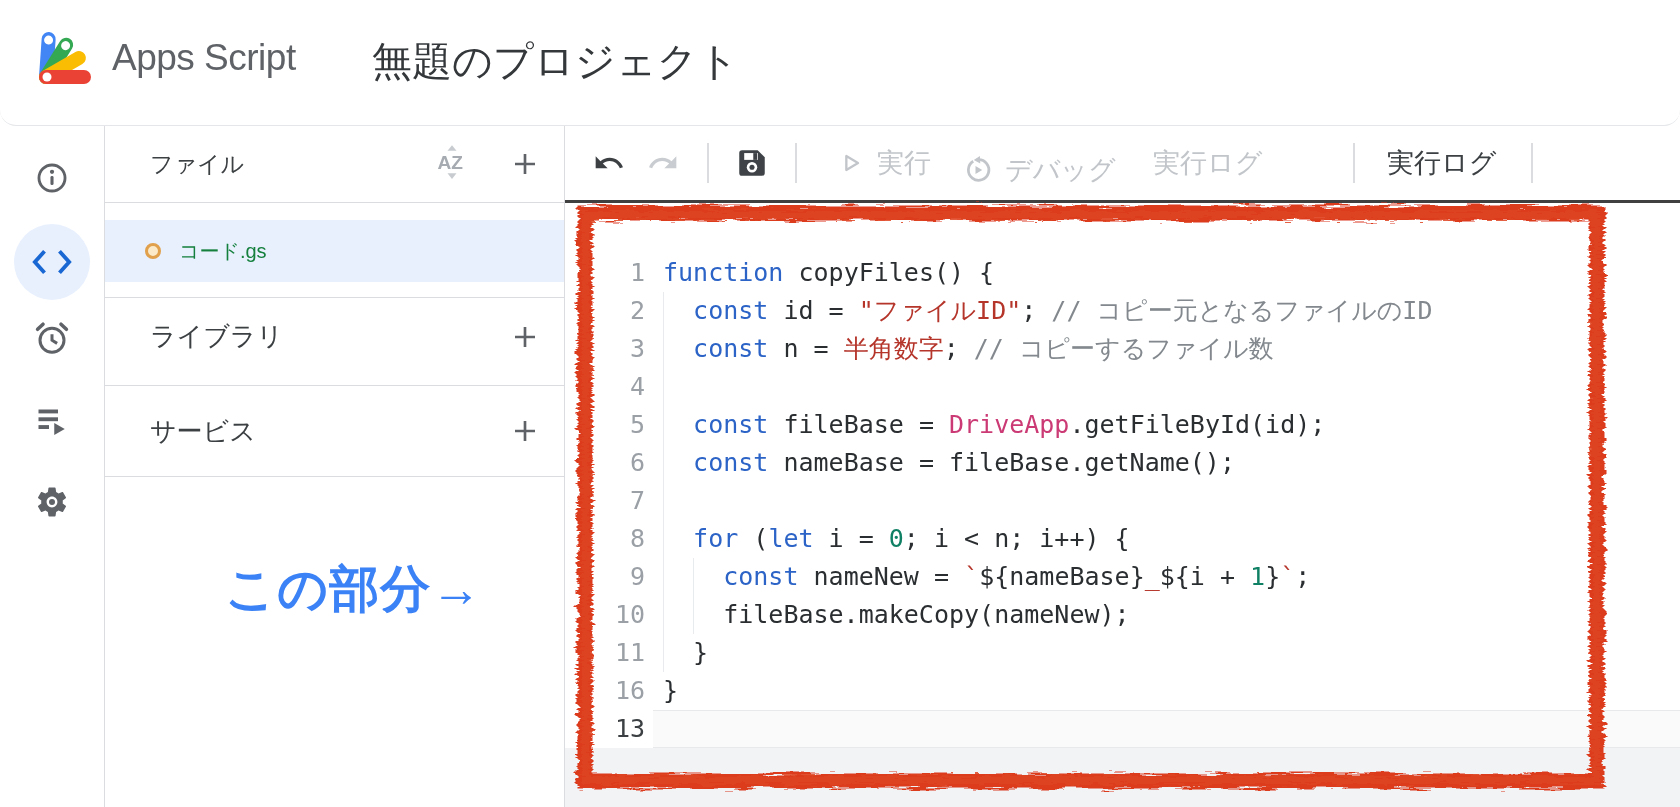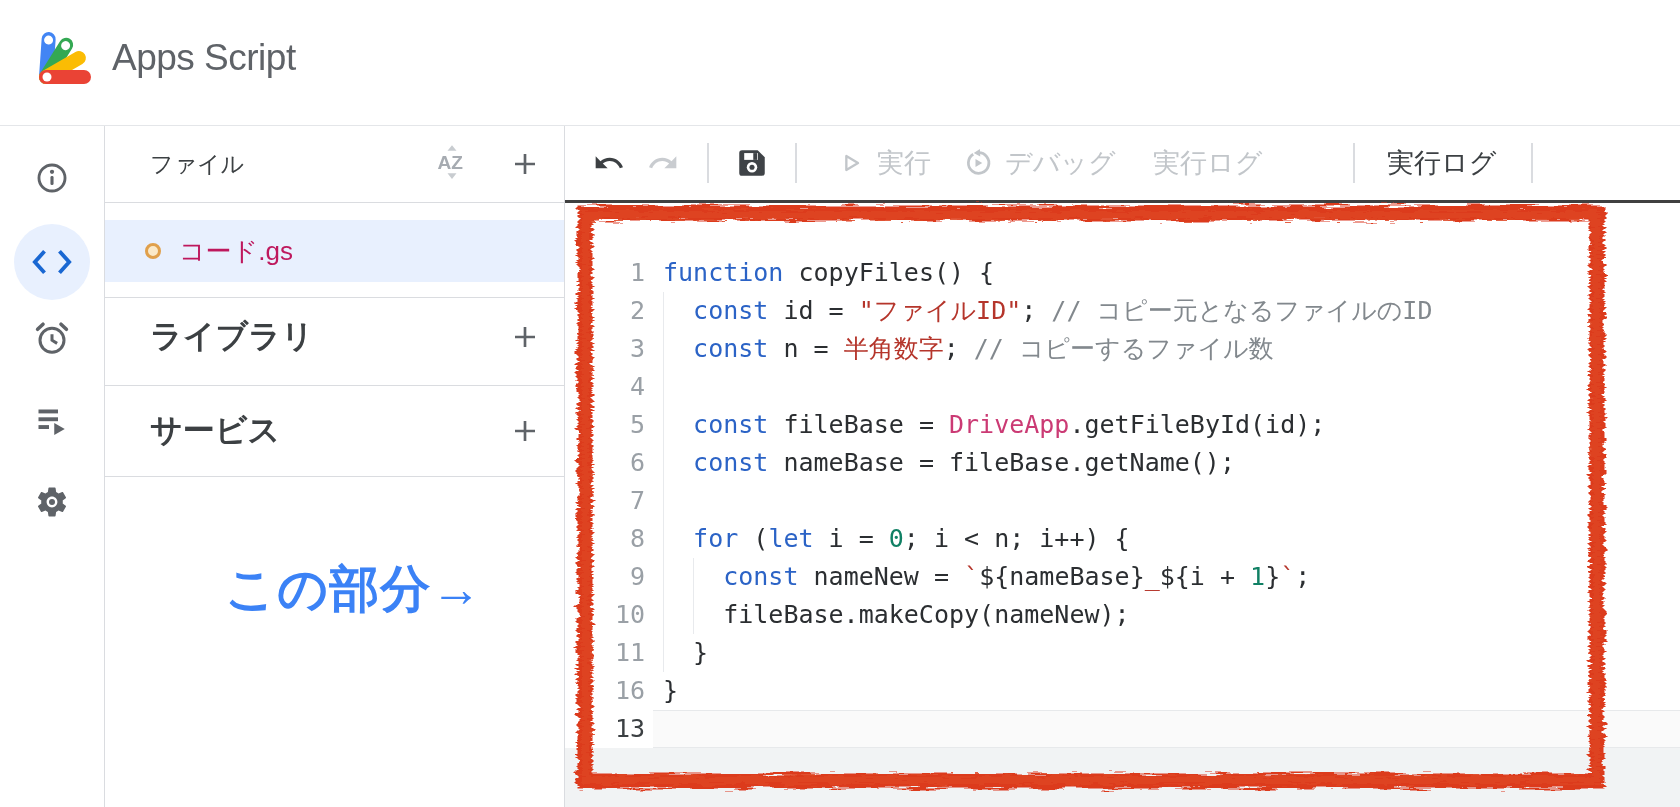--- a/index.html
+++ b/index.html
@@ -1,21 +1,21 @@
 <!DOCTYPE html>
 <html><head>
 <meta charset="utf-8">
 <style>
   html,body{margin:0;padding:0;background:#fff;}
   .app{position:relative;width:1680px;height:807px;overflow:hidden;background:#fff;
        font-family:"Liberation Sans","DejaVu Sans",sans-serif;color:#3c4043;}
 
   
   .header{position:absolute;left:0;top:0;width:1680px;height:126px;background:#fff;
-          border-bottom:1px solid #e4e6e9;box-sizing:border-box;}
+          border-bottom:1px solid #e4e6e9;box-sizing:border-box;border-radius:16px;}
   .header-inner{display:flex;align-items:center;height:115px;}
   .logo{margin-left:34px;width:64px;height:64px;flex:0 0 auto;}
   .app-name{margin-left:14px;font-size:37px;color:#5f6368;letter-spacing:-.5px;white-space:nowrap;}
   .project-title{position:absolute;left:372px;top:34px;font-size:40px;color:#35383b;white-space:nowrap;cursor:pointer;}
 
   
   .rail{position:absolute;left:0;top:126px;width:105px;height:681px;background:#fff;
         border-right:1px solid #dadce0;box-sizing:border-box;}
   .rail-item{position:absolute;left:52px;transform:translate(-50%,-50%);width:76px;height:76px;
              display:flex;align-items:center;justify-content:center;border-radius:50%;cursor:pointer;}
@@ -26,24 +26,24 @@
          border-right:1px solid #dadce0;box-sizing:border-box;}
   .panel-header{position:absolute;left:0;top:0;width:100%;height:77px;border-bottom:1px solid #dadce0;
                 box-sizing:border-box;display:flex;align-items:center;}
   .panel-header-label{margin-left:45px;font-size:23px;color:#3c4043;}
   .sort-btn{position:absolute;left:330px;top:50%;transform:translateY(-50%);cursor:pointer;}
   .add-btn{position:absolute;left:404px;top:50%;transform:translateY(-50%);width:32px;height:32px;cursor:pointer;}
   .file-row{position:absolute;left:0;top:94px;width:100%;height:62px;background:#e8f0fe;
             display:flex;align-items:center;cursor:pointer;}
   .unsaved-dot{margin-left:40px;width:16px;height:16px;border-radius:50%;
                border:3px solid #e0a04c;background:#fbe9c8;box-sizing:border-box;}
-  .file-name{margin-left:18px;font-size:26px;color:#be185d;}
+  .file-name{margin-left:18px;font-size:20px;color:#15803d;}
   .section-row{position:absolute;left:0;width:100%;box-sizing:border-box;border-top:1px solid #dadce0;
                display:flex;align-items:center;}
-  .section-label{margin-left:45px;font-size:32px;color:#3c4043;font-weight:bold;}
+  .section-label{margin-left:45px;font-size:26px;color:#3c4043;}
   .section-add{position:absolute;left:404px;top:50%;transform:translateY(-50%);width:32px;height:32px;cursor:pointer;}
   .row-libraries{top:171px;height:78px;}
   .row-services{top:259px;height:92px;border-bottom:1px solid #dadce0;}
   .annotation{position:absolute;left:120px;top:430px;font-size:50px;font-weight:bold;
               color:#3b82f6;letter-spacing:1px;white-space:nowrap;}
 
   
   .editor{position:absolute;left:565px;top:126px;width:1115px;height:681px;background:#fff;}
   .toolbar{position:absolute;left:0;top:0;width:100%;height:77px;border-bottom:3px solid #404040;
            box-sizing:border-box;background:#fff;}
@@ -101,20 +101,21 @@
             <rect x="5" y="44" width="52" height="14" rx="7" fill="#fbbc04"></rect>
             <circle cx="13" cy="51" r="4.5" fill="#fff"></circle>
           </g>
         <g>
             <rect x="5" y="44" width="52" height="14" rx="7" fill="#ea4335"></rect>
             <circle cx="13" cy="51" r="4.5" fill="#fff"></circle>
           </g>
       </svg>
       <span class="app-name">Apps Script</span>
     </div>
+    <span class="project-title">無題のプロジェクト</span>
   </div>
 
   <div class="rail">
     <div class="rail-item" style="top:52px;">
       <svg width="34" height="34" viewBox="0 0 24 24">
         <circle cx="12" cy="12" r="9.2" fill="none" stroke="#5f6368" stroke-width="2"></circle>
         <rect x="10.9" y="10.6" width="2.2" height="6.4" rx="1" fill="#5f6368"></rect>
         <circle cx="12" cy="7.6" r="1.5" fill="#5f6368"></circle>
       </svg>
     </div>
@@ -215,21 +216,21 @@
       </span>
       <span class="tb-divider" style="left:230px;"></span>
 
       <span class="tb tb-btn" style="left:272px;">
         <svg width="28" height="28" viewBox="0 0 24 24">
           <path d="M8 6 V18 L18 12 Z" fill="none" stroke="#c2c6ca" stroke-width="2" stroke-linejoin="round"></path>
         </svg>
         <span class="tb-text dim tb-gap">実行</span>
       </span>
 
-      <span class="tb tb-btn" style="left:398px;">
+      <span class="tb tb-btn" style="left:398px;margin-top:7px;">
         <svg width="30" height="30" viewBox="0 0 24 24">
           <path d="M8.2 5 A8.2 8.2 0 1 0 12 3.8" fill="none" stroke="#c2c6ca" stroke-width="2.2"></path>
           <path d="M13.5 0.8 L13.8 6.8 L8.6 3.9 Z" fill="#c2c6ca"></path>
           <path d="M10 8.8 L15.4 12 L10 15.2 Z" fill="#c2c6ca"></path>
         </svg>
         <span class="tb-text dim tb-gap">デバッグ</span>
       </span>
 
       <span class="tb tb-btn" style="left:588px;">
         <span class="tb-text dim">実行ログ</span>

